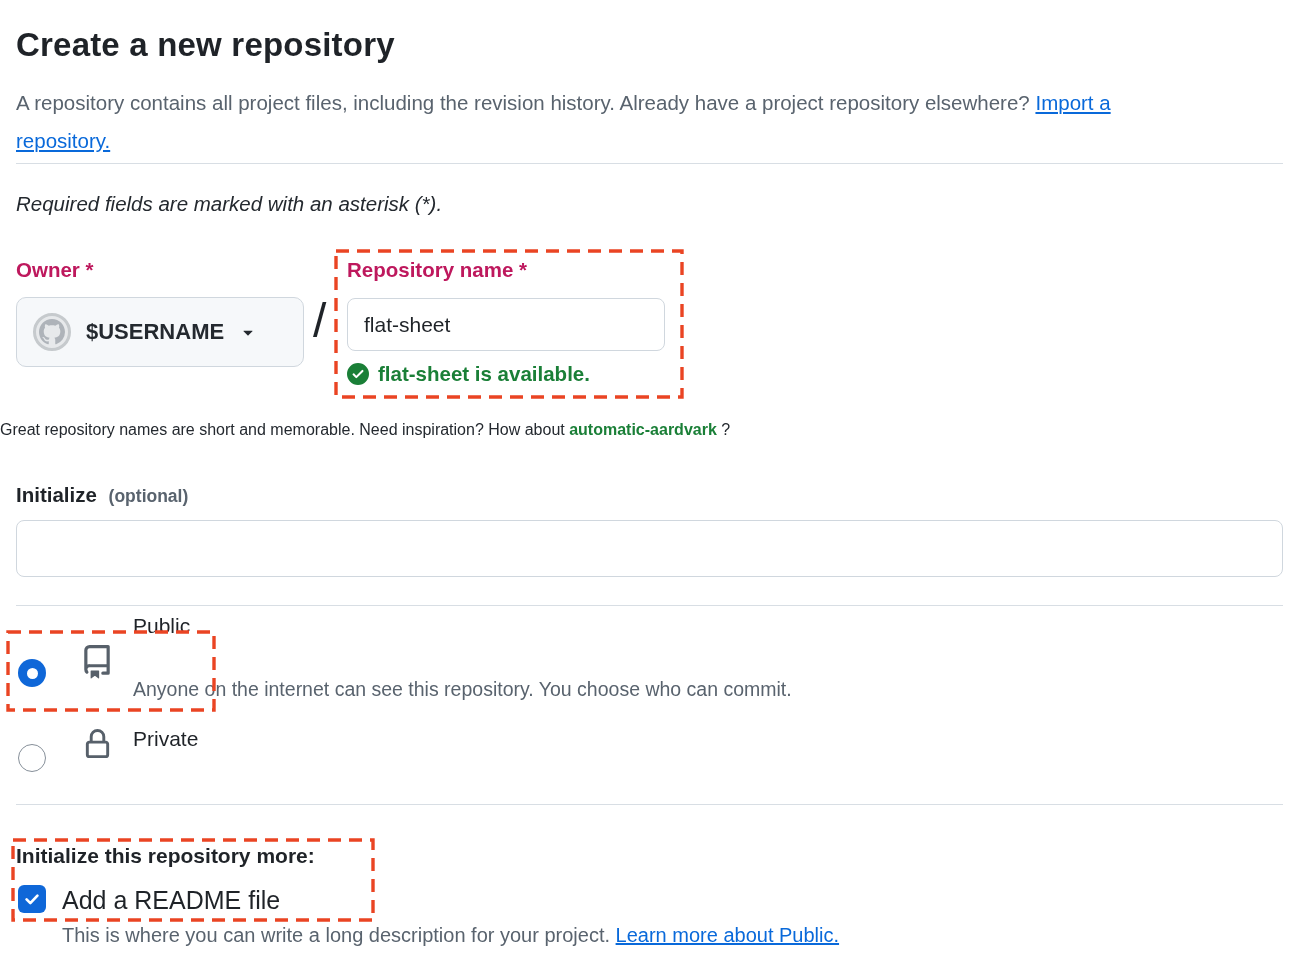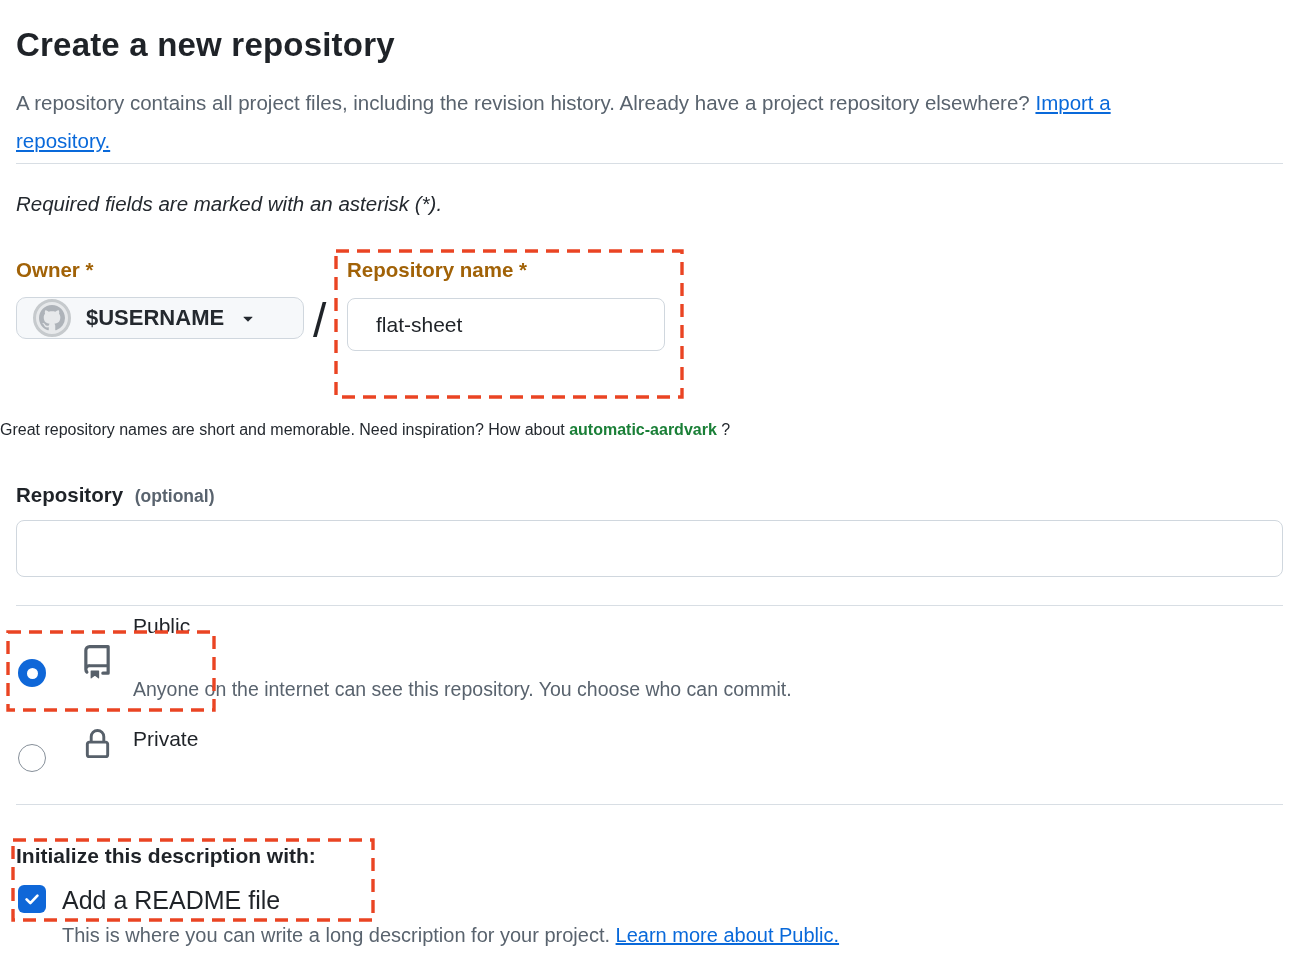--- a/index.html
+++ b/index.html
@@ -38,27 +38,27 @@
   .hr1 { top: 163px; }
   .hr2 { top: 605px; }
   .hr3 { top: 804px; }
   .required-note {
     left: 16px; top: 192px;
     font-size: 20.5px; font-style: italic; color: #24292f;
   }
 
   
   .field-label {
-    font-size: 20.5px; font-weight: 700; color: #a16207;
+    font-size: 20.5px; font-weight: 700; color: #be185d;
   }
   .owner-label { left: 16px; top: 258px; }
   .repo-label  { left: 347px; top: 258px; }
 
   .owner-button {
-    left: 16px; top: 297px; width: 288px; height: 42px;
+    left: 16px; top: 297px; width: 288px; height: 70px;
     background: #f6f8fa;
     border: 1px solid #d0d7de;
     border-radius: 10px;
     display: flex; align-items: center;
     padding: 0 16px 0 16px;
     cursor: pointer;
   }
   .avatar {
     width: 38px; height: 38px; border-radius: 50%;
     background: #e7e9eb;
@@ -76,21 +76,21 @@
     left: 313px; top: 293px;
     font-size: 48px; font-weight: 500; color: #1f2328;
   }
 
   .repo-input {
     left: 347px; top: 298px; width: 318px; height: 53px;
     border: 1px solid #d0d7de;
     border-radius: 8px;
     font-family: "Liberation Sans", "DejaVu Sans", sans-serif;
     font-size: 21px; color: #1f2328;
-    padding: 0 28px;
+    padding: 0 16px;
     background: #ffffff;
     outline: none;
   }
   .availability {
     left: 347px; top: 362px;
     display: flex; align-items: center; gap: 9px;
     font-size: 20.5px; font-weight: 700; color: #1a7f37;
   }
 
   
@@ -191,25 +191,33 @@
       <svg width="20" height="20" viewBox="0 0 16 16" aria-hidden="true">
         <path fill="#24292f" d="m4.427 7.427 3.396 3.396a.25.25 0 0 0 .354 0l3.396-3.396A.25.25 0 0 0 11.396 7H4.604a.25.25 0 0 0-.177.427Z"></path>
       </svg>
     </span>
   </div>
 
   <div class="abs slash-separator">/</div>
 
   <div class="abs field-label repo-label">Repository name *</div>
   <input class="abs repo-input" type="text" value="flat-sheet" style="">
+  <div class="abs availability">
+    <span style="display:flex;">
+      <svg width="22" height="22" viewBox="0 0 16 16" aria-hidden="true">
+        <path fill="#1a7f37" d="M8 16A8 8 0 1 1 8 0a8 8 0 0 1 0 16Zm3.78-9.72a.751.751 0 0 0-.018-1.042.751.751 0 0 0-1.042-.018L6.75 9.19 5.28 7.72a.751.751 0 0 0-1.042.018.751.751 0 0 0-.018 1.042l2 2a.75.75 0 0 0 1.06 0Z"></path>
+      </svg>
+    </span>
+    <span>flat-sheet is available.</span>
+  </div>
 
   <p class="abs suggestion"><span>Great repository names are short and memorable. Need inspiration? How about </span><span class="suggested-name">automatic-aardvark</span><span> ?</span></p>
 
   <div class="abs desc-label-row">
-    <span class="desc-label">Repository</span>
+    <span class="desc-label">Initialize</span>
     <span class="desc-optional">(optional)</span>
   </div>
   <input class="abs desc-input" type="text" value="" style="">
 
   <div class="abs divider hr2"></div>
 
   <div class="abs radio radio-checked public-radio">
     <span class="radio-dot"></span>
   </div>
   <span class="abs option-icon public-icon">
@@ -223,21 +231,21 @@
   <div class="abs radio radio-unchecked private-radio"></div>
   <span class="abs option-icon private-icon">
     <svg width="31" height="31" viewBox="0 0 16 16" aria-hidden="true">
       <path fill="#57606a" d="M4 4a4 4 0 0 1 8 0v2h.25c.966 0 1.75.784 1.75 1.75v5.5A1.75 1.75 0 0 1 12.25 15h-8.5A1.75 1.75 0 0 1 2 13.25v-5.5C2 6.784 2.784 6 3.75 6H4Zm8.25 3.5h-8.5a.25.25 0 0 0-.25.25v5.5c0 .138.112.25.25.25h8.5a.25.25 0 0 0 .25-.25v-5.5a.25.25 0 0 0-.25-.25ZM10.5 6V4a2.5 2.5 0 1 0-5 0v2Z"></path>
     </svg>
   </span>
   <div class="abs option-title private-title">Private</div>
 
   <div class="abs divider hr3"></div>
 
-  <div class="abs init-heading">Initialize this description with:</div>
+  <div class="abs init-heading">Initialize this repository more:</div>
   <div class="abs readme-checkbox">
     <span style="display:flex;">
       <svg width="20" height="20" viewBox="0 0 24 24" aria-hidden="true">
         <path d="M5.5 12.5 10 17 18.5 8" fill="none" stroke="#ffffff" stroke-width="3.2" stroke-linecap="round" stroke-linejoin="round"></path>
       </svg>
     </span>
   </div>
   <div class="abs readme-label">Add a README file</div>
   <p class="abs readme-note"><span>This is where you can write a long description for your project. </span><a class="link">Learn more about Public.</a></p>
 

